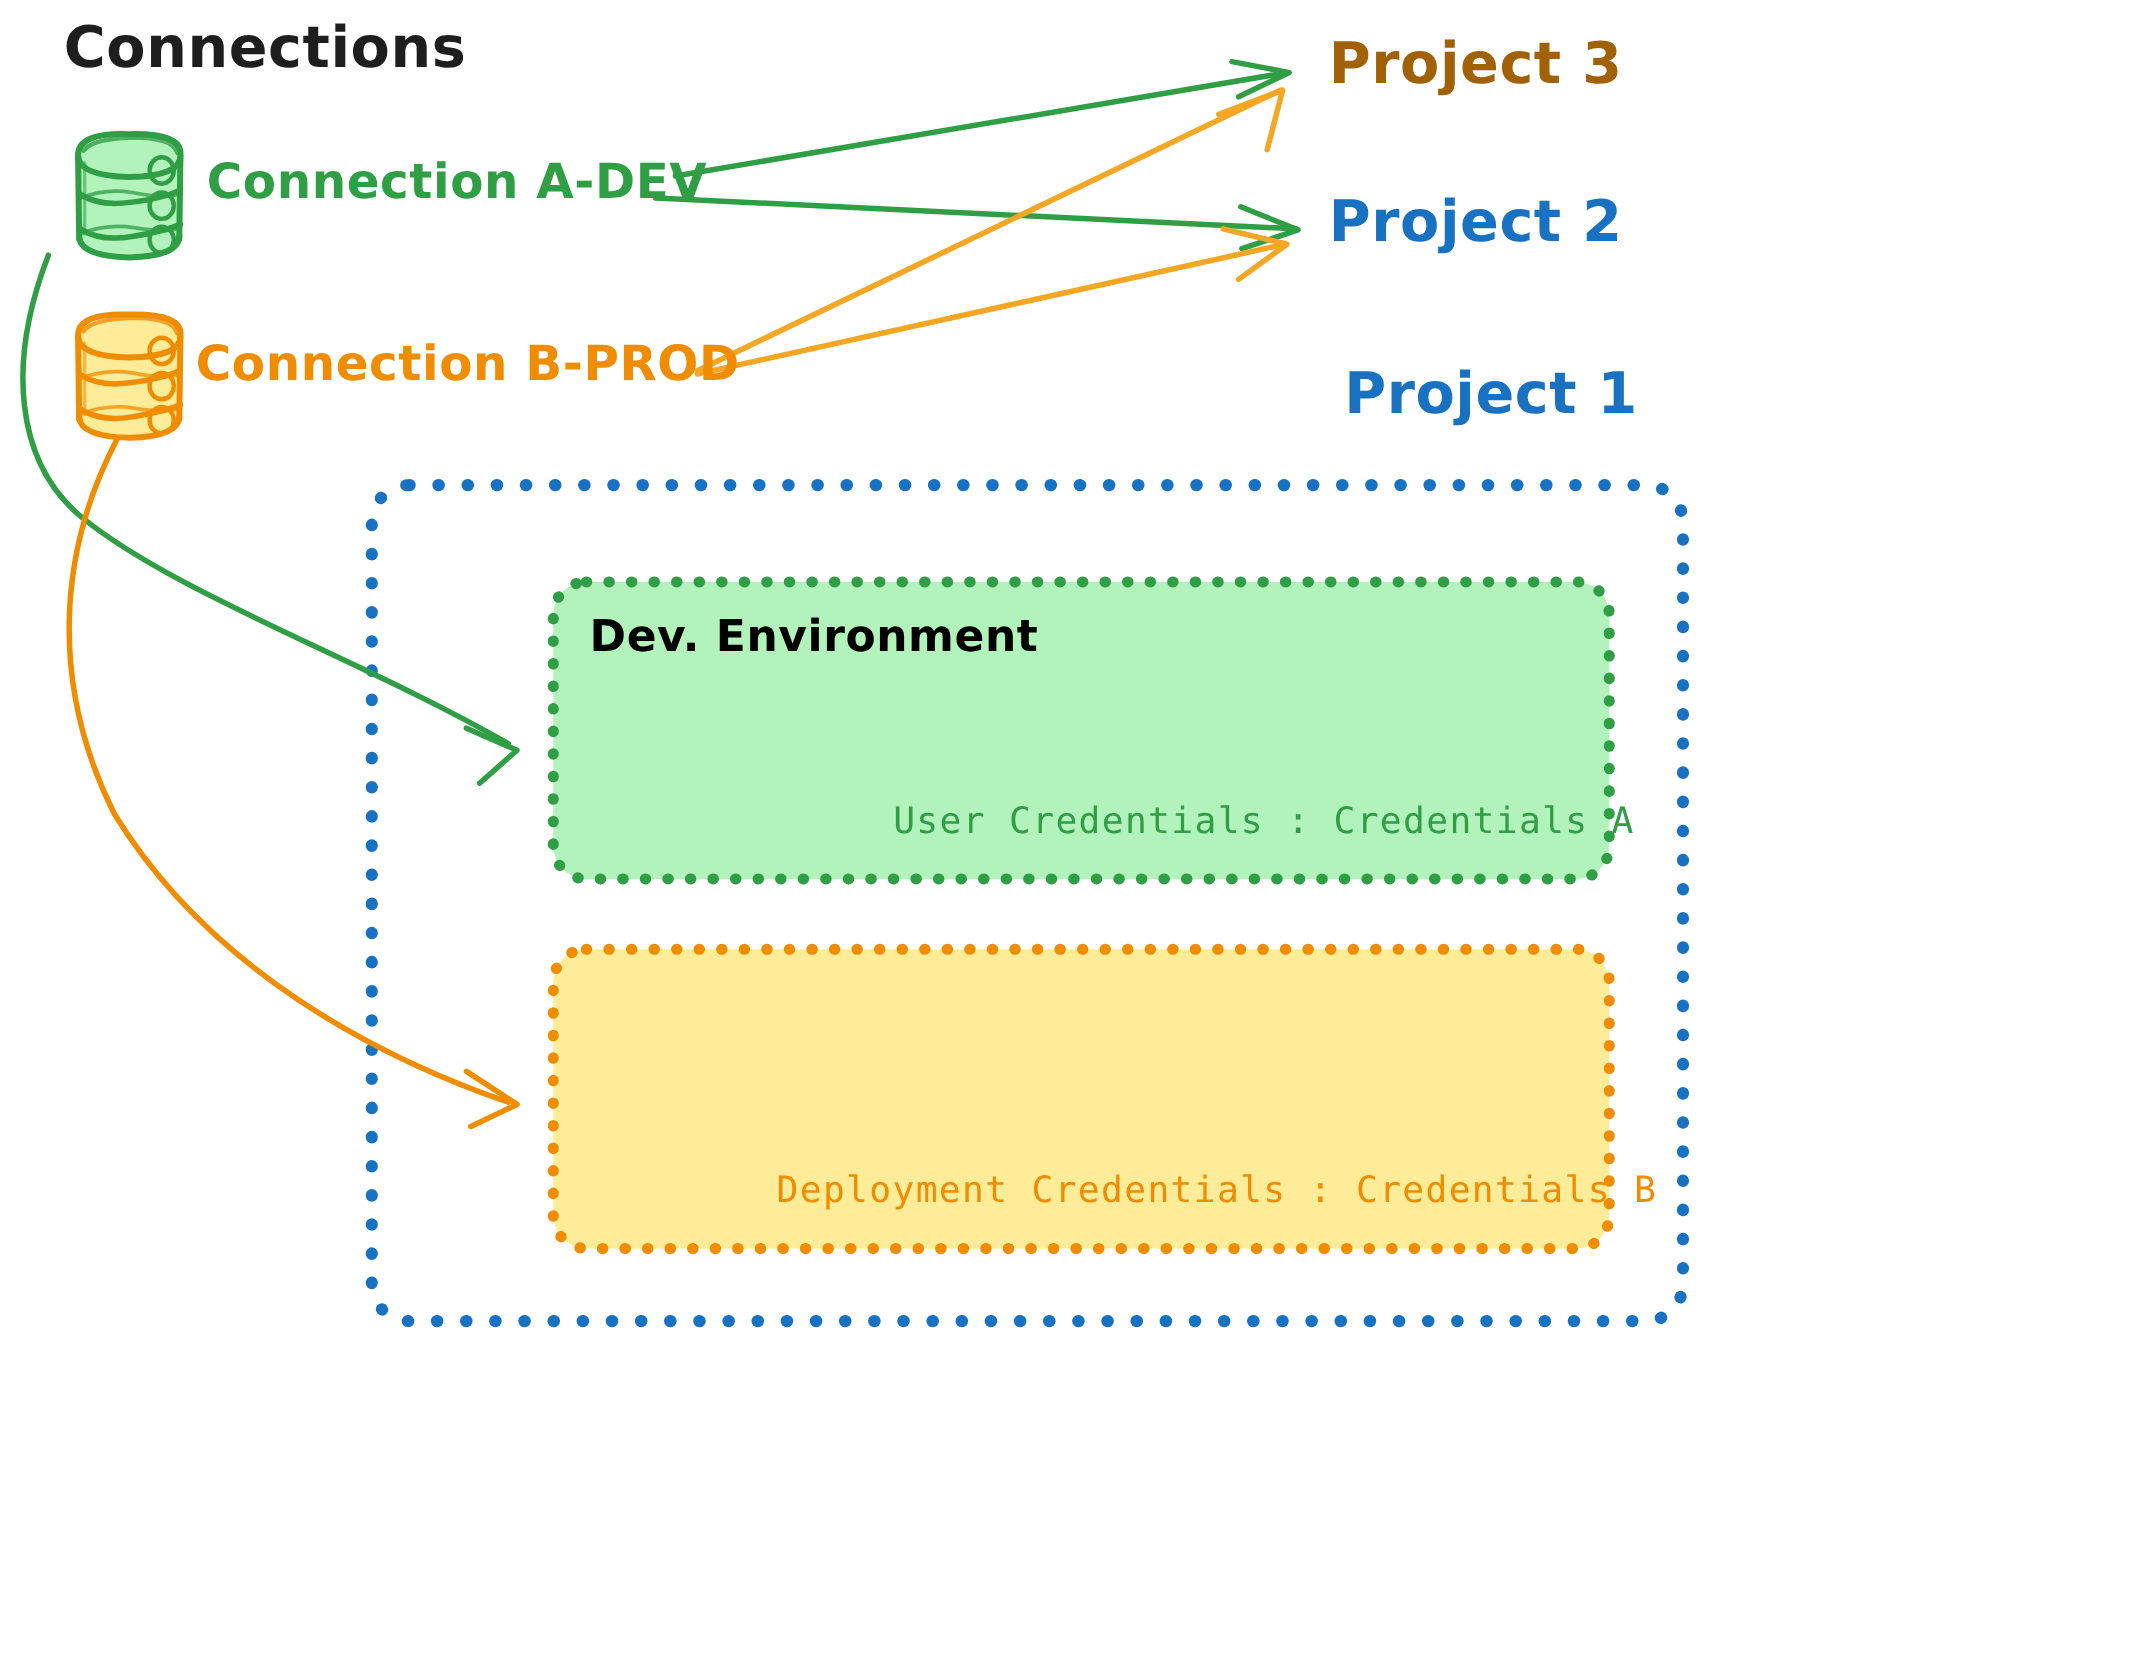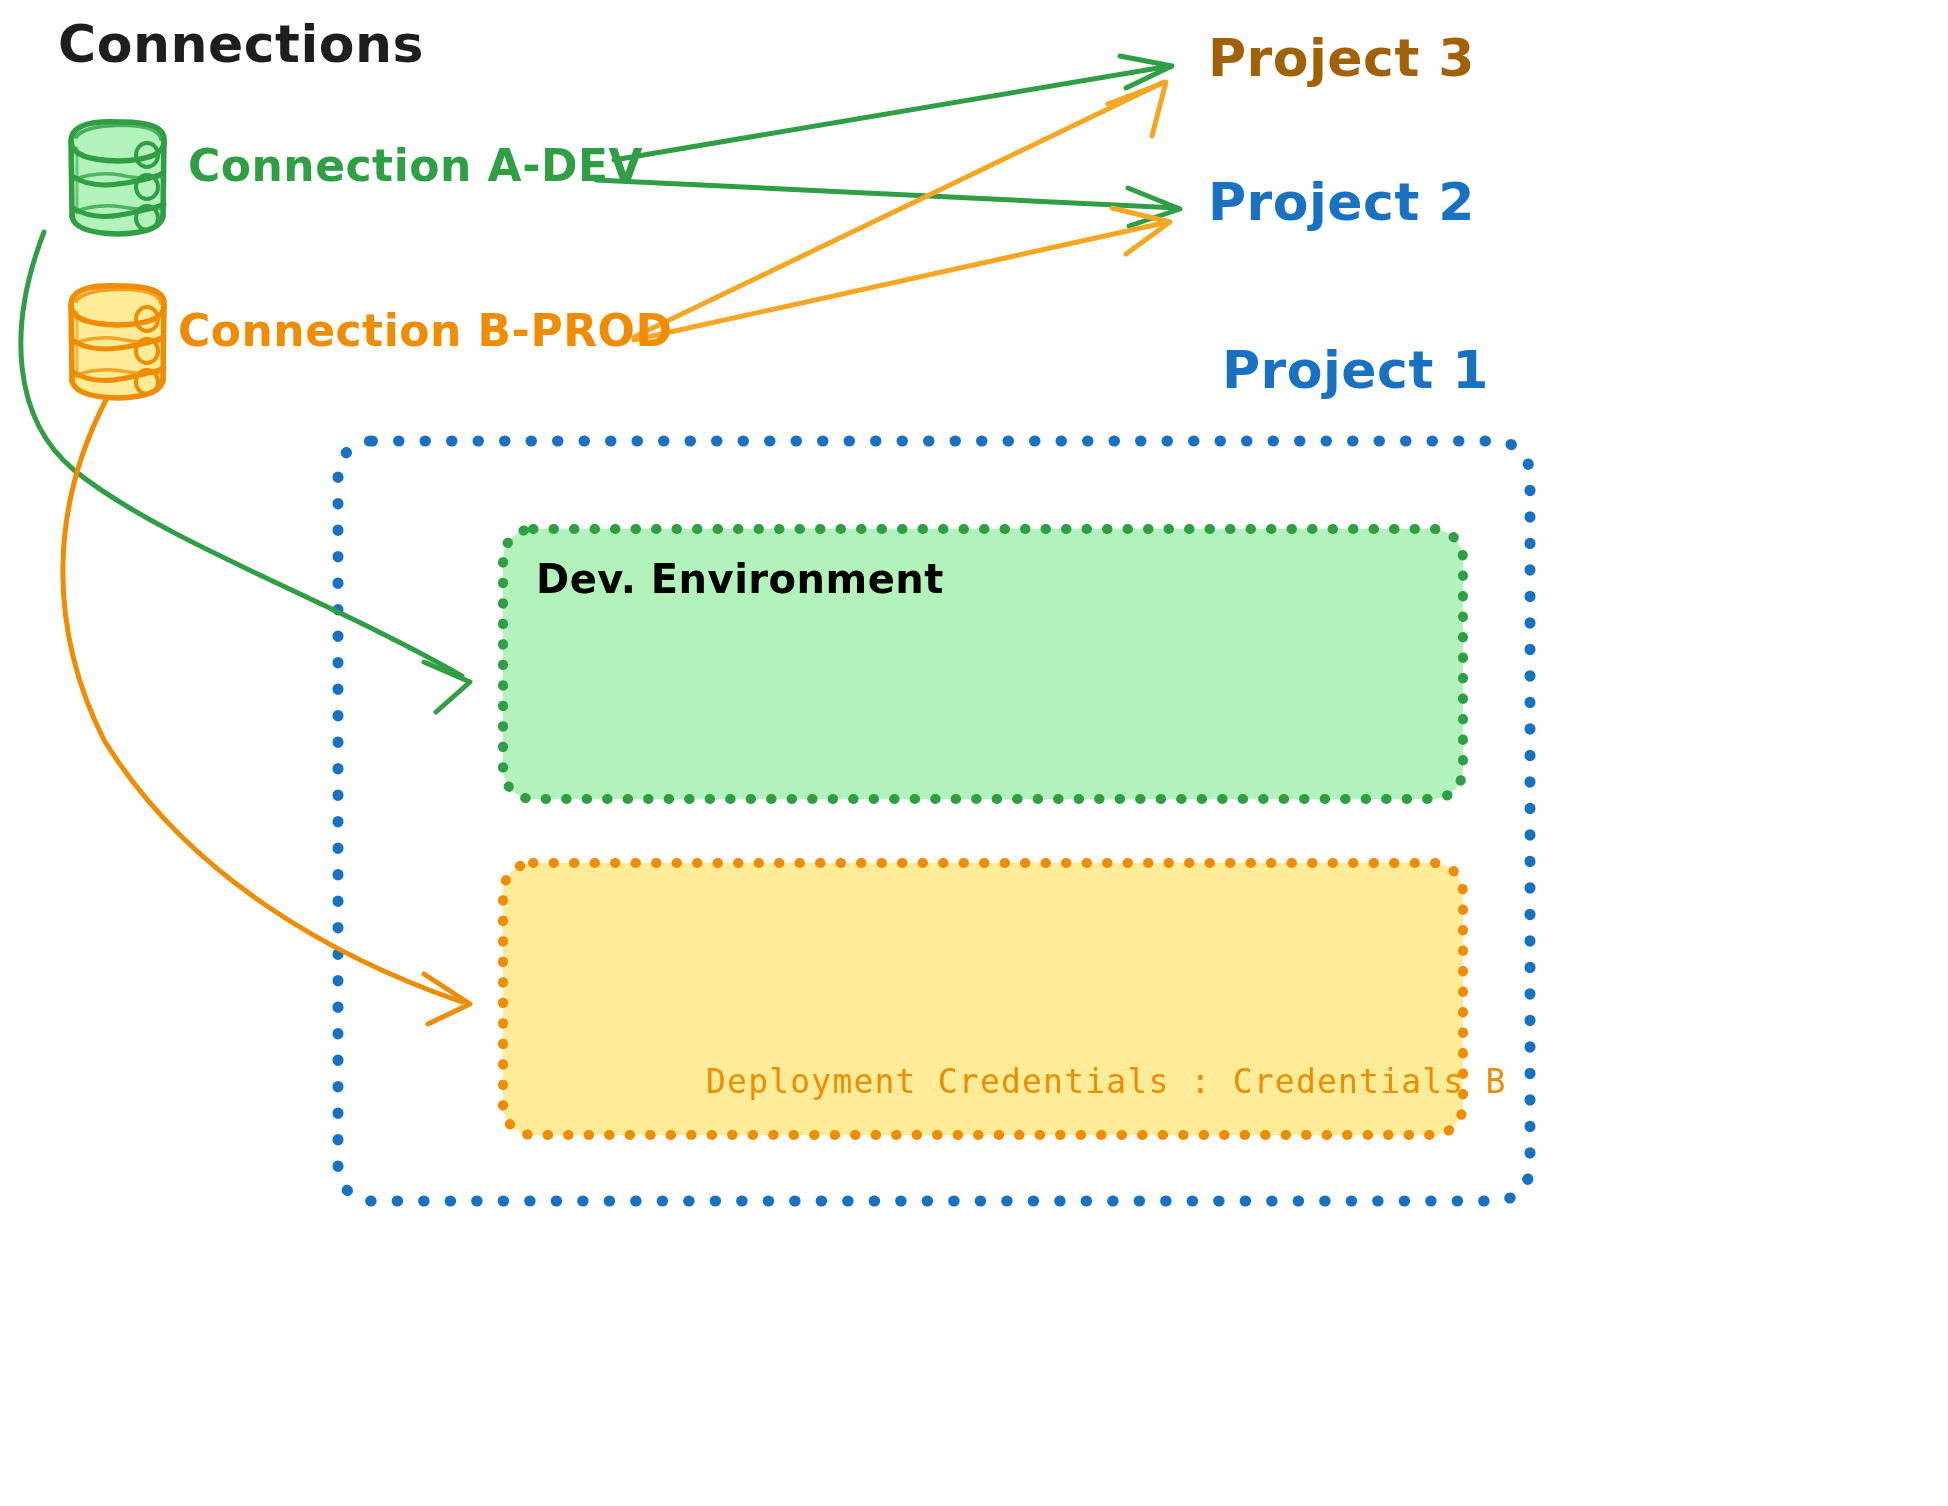--- a/index.html
+++ b/index.html
@@ -7,21 +7,21 @@
   #stage{position:relative;width:1948px;height:1506px;background:#fff;}
   svg.layer{position:absolute;left:0;top:0;width:1948px;height:1506px;}
   .hand{font-family:"DejaVu Sans",sans-serif;font-weight:600;letter-spacing:.5px;}
   .mono{font-family:"DejaVu Sans Mono","Liberation Mono",monospace;}
   .txt{position:absolute;white-space:pre;}
   #title{left:58px;top:14px;font-size:52px;color:#1e1e1e;}
   #labelA{left:188px;top:140px;font-size:44px;color:#2f9e44;}
   #labelB{left:178px;top:305px;font-size:44px;color:#f08c00;text-align:right;}
   #proj3{left:1208px;top:28px;font-size:52px;color:#a16207;}
   #proj2{left:1208px;top:172px;font-size:52px;color:#1971c2;}
-  #proj1{left:1222px;top:340px;font-size:52px;color:#1971c2;}
+  #proj1{left:1222px;top:328px;font-size:52px;color:#1971c2;}
   #devTitle{left:536px;top:556px;font-size:40px;color:#000000;}
   #prodTitle{left:548px;top:888px;font-size:40px;color:#f08c00;}
   #devCred{left:812px;top:726px;font-size:33px;color:#2f9e44;letter-spacing:1.2px;}
   #prodCred{left:706px;top:1062px;font-size:33px;color:#f08c00;letter-spacing:1.2px;}
 </style>
 </head>
 <body>
 
 <div id="stage">
 
@@ -109,17 +109,18 @@
   <div class="txt hand" id="labelB">Connection B-PROD</div>
 
   <div class="txt hand" id="proj3">Project 3</div>
 
   <div class="txt hand" id="proj2">Project 2</div>
 
   <div class="txt hand" id="proj1">Project 1</div>
 
   <div class="txt hand" id="devTitle">Dev. Environment</div>
 
+  <div class="txt mono" id="devCred">User Credentials : Credentials A</div>
 
 
   <div class="txt mono" id="prodCred">Deployment Credentials : Credentials B</div>
 
 </div>
 
 </body></html>

